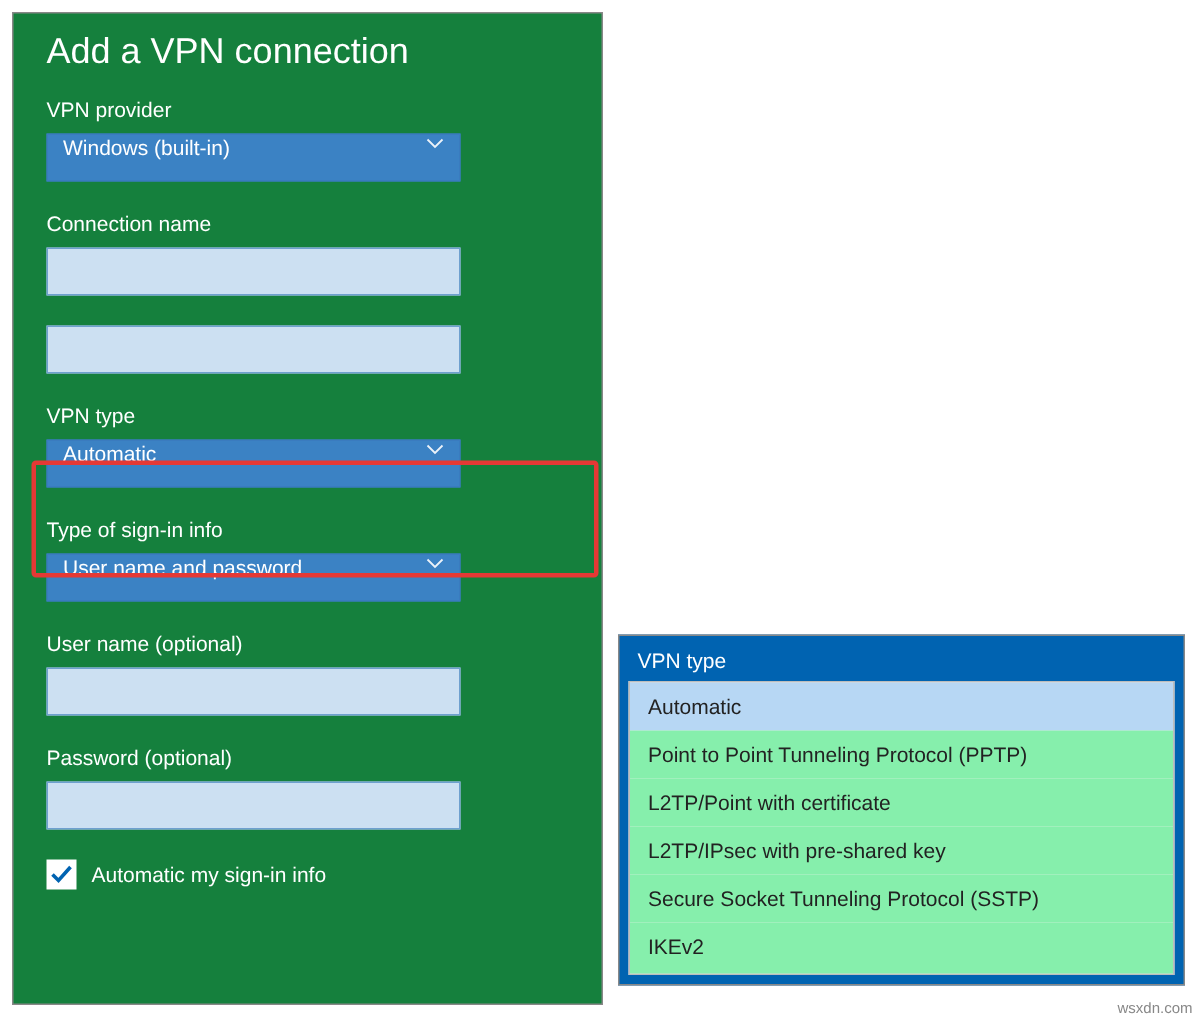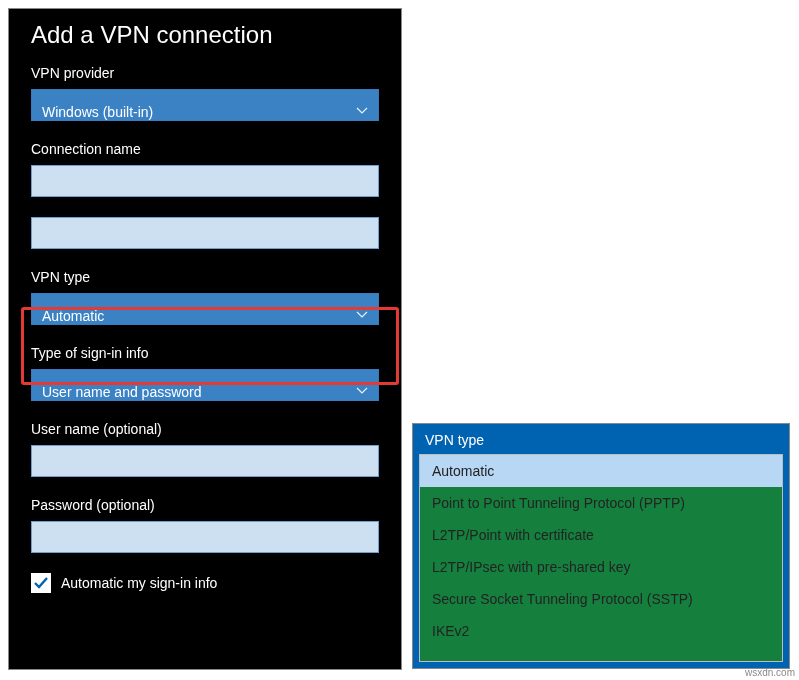--- a/index.html
+++ b/index.html
@@ -10,47 +10,47 @@
     height: 680px;
     position: relative;
     overflow: hidden;
   }
   .panel-main {
     position: absolute;
     left: 8px;
     top: 8px;
     width: 394px;
     height: 662px;
-    background: #000000;
+    background: #15803d;
     border: 1px solid #888;
     color: #fff;
     padding: 10px 22px 10px 22px;
   }
   .title {
     font-size: 24px;
     font-weight: 300;
     margin-bottom: 16px;
     margin-top: 2px;
   }
   .field {
     margin-bottom: 20px;
   }
   .field-label {
     font-size: 14px;
     font-weight: 400;
     margin-bottom: 8px;
     display: block;
   }
   .select, .textinput {
-    width: 348px;
+    width: 276px;
     height: 32px;
     font-size: 14px;
     padding: 0 10px;
     display: flex;
-    align-items: flex-end;
+    align-items: flex-start;
     justify-content: space-between;
     border: 1px solid #3a7bbf;
   }
   .select {
     background: #3b82c4;
     color: #fff;
     cursor: pointer;
     position: relative;
   }
   .select .chev {
@@ -106,23 +106,23 @@
   .dd-list {
     background: #f2f2f2;
     margin: 0 6px 6px 6px;
     border: 1px solid #bdbdbd;
   }
   .dd-item {
     font-size: 14px;
     color: #222;
     padding: 8px 12px;
     cursor: pointer;
-    background: #15803d;
-  }
-  .dd-item:last-child { padding-bottom: 22px; }
+    background: #86efac;
+  }
+  .dd-item:last-child { padding-bottom: 10px; }
   .dd-item.selected {
     background: #b7d7f4;
   }
   .watermark {
     position: absolute;
     right: 4px;
     bottom: 2px;
     font-size: 10px;
     color: #888;
     margin-left: 44px;

